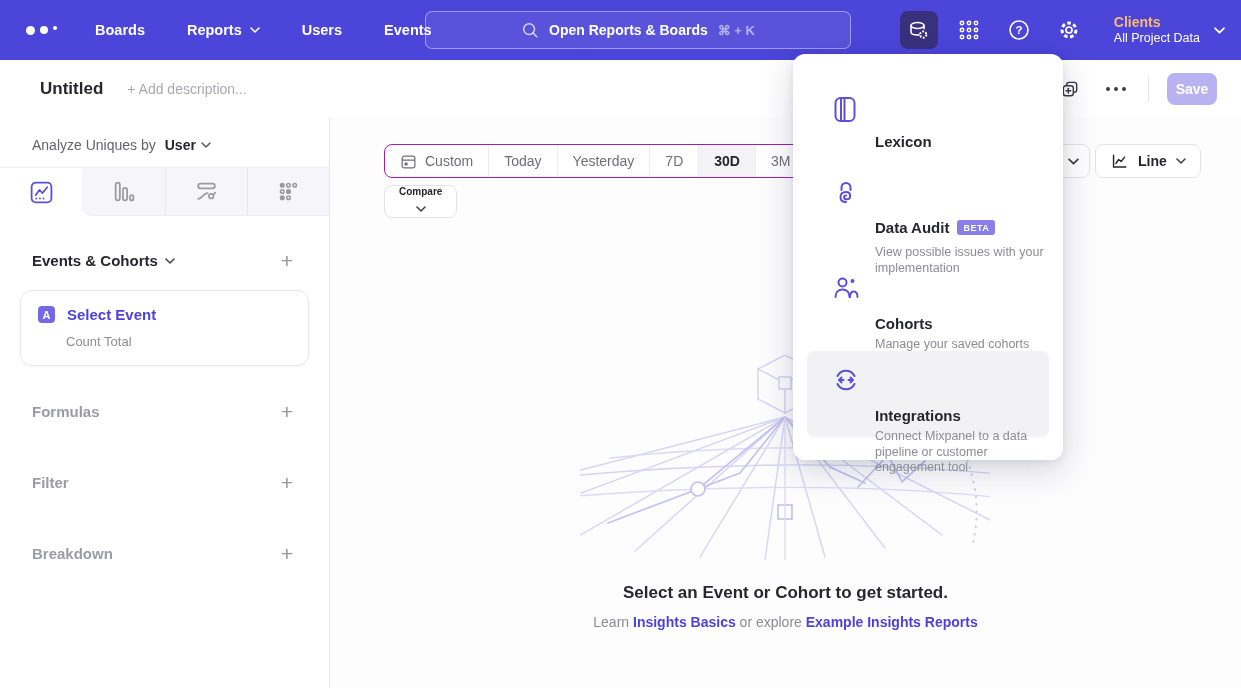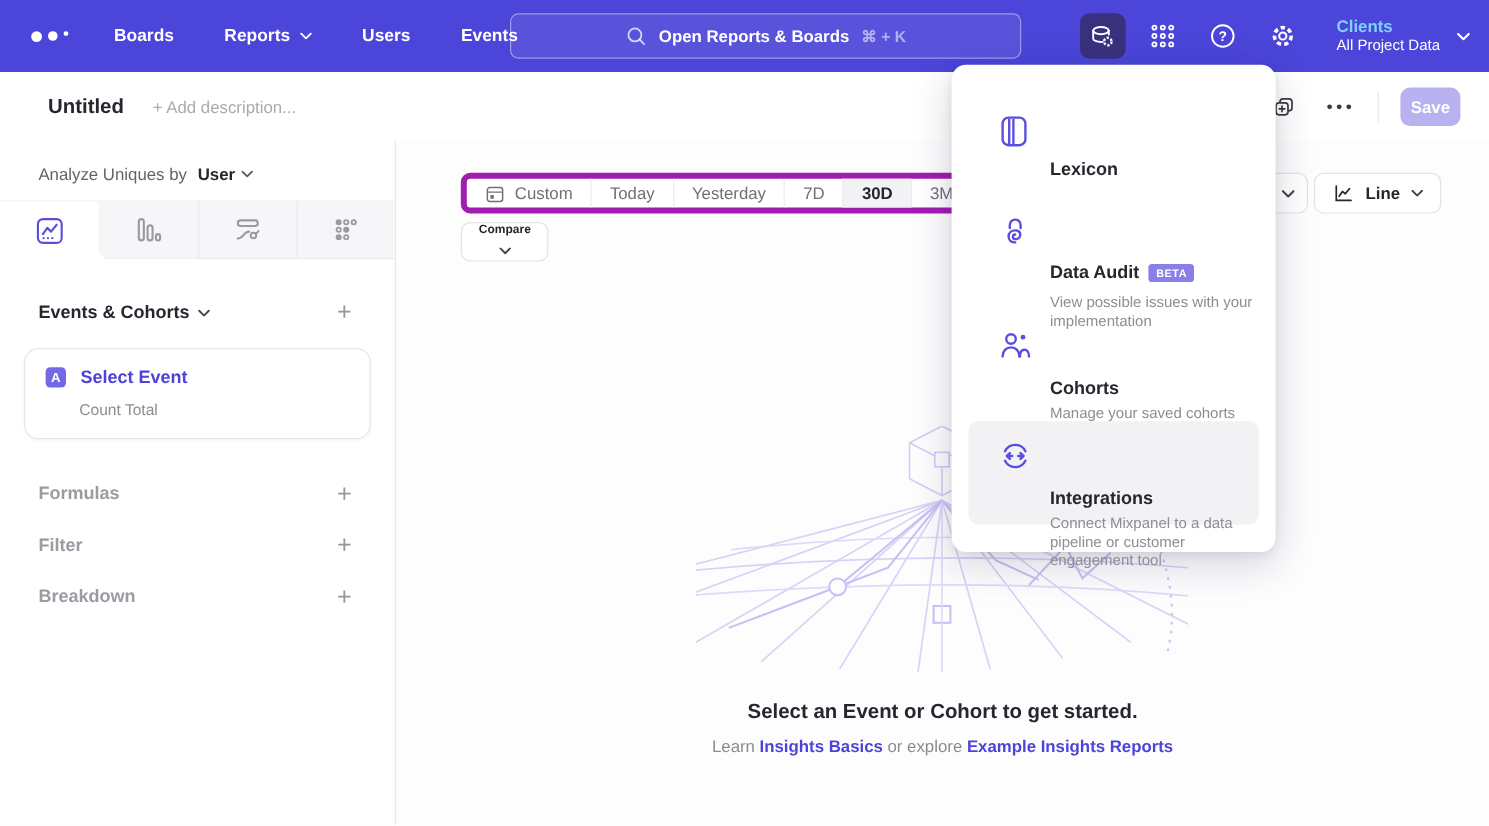--- a/index.html
+++ b/index.html
@@ -19,21 +19,21 @@
                background:rgba(255,255,255,0.08); border:1px solid rgba(255,255,255,0.42);
                display:flex; align-items:center; justify-content:center; gap:10px; cursor:pointer; }
   .searchbar .ph { color:#ffffff; font-size:14px; font-weight:600; }
   .searchbar .sc { color:rgba(255,255,255,0.55); font-size:13px; font-weight:600; }
   .nav-right { margin-left:auto; display:flex; align-items:center; margin-right:16px; }
   .icon-btn { width:38px; height:38px; border-radius:8px; display:flex; align-items:center; justify-content:center;
               cursor:pointer; background:transparent; border:none; }
   .icon-btn.active { background:#39317d; }
   .icon-gap { width:12px; }
   .project { display:flex; align-items:center; gap:14px; margin-left:26px; cursor:pointer; }
-  .project .pname { color:#7dd3fc; font-size:14px; font-weight:700; line-height:17px; }
+  .project .pname { color:#fdba74; font-size:14px; font-weight:700; line-height:17px; }
   .project .pscope { color:#fff; font-size:12.5px; font-weight:400; line-height:15px; }
 
   
   .header { position:absolute; left:0; top:60px; width:1241px; height:57px; background:#fff;
             display:flex; align-items:center; }
   .rtitle { margin-left:40px; font-size:17px; font-weight:700; color:#26262e; cursor:text; }
   .adesc { margin-left:24px; font-size:14px; color:#a9a9b1; cursor:text; }
   .header-right { margin-left:auto; margin-right:24px; display:flex; align-items:center; gap:18px; }
   .hbtn { background:none; border:none; cursor:pointer; display:flex; align-items:center; padding:4px; }
   .dots { display:flex; gap:4px; }
@@ -57,27 +57,27 @@
   .sec-head .lab { font-size:15px; font-weight:700; color:#26262e; display:flex; align-items:center; gap:7px; }
   .plus { margin-left:auto; font-size:21px; font-weight:400; color:#96969e; background:none; border:none;
           cursor:pointer; line-height:16px; font-family:inherit; }
   .event-card { margin:21px 20px 0 20px; border:1px solid #e7e7eb; border-radius:12px; padding:15px 16px 16px 17px;
                 cursor:pointer; box-shadow:0 1px 3px rgba(20,20,40,0.04); }
   .ec-row { display:flex; align-items:center; gap:12px; }
   .badge-a { width:17px; height:17px; border-radius:4px; background:#7468e4; color:#fff; font-size:11px;
              font-weight:700; display:flex; align-items:center; justify-content:center; }
   .ec-title { font-size:15px; font-weight:600; color:#4f42d8; }
   .ec-sub { margin:11px 0 0 28px; font-size:13px; color:#8d8d95; }
-  .side-sec { padding:0 36px 0 32px; display:flex; align-items:center; margin-top:26px; }
+  .side-sec { padding:0 36px 0 32px; display:flex; align-items:center; margin-top:54px; }
   .side-sec .lab { font-size:15px; font-weight:600; color:#9b9ba3; }
 
   
   .main { position:absolute; left:330px; top:117px; width:911px; height:571px; background:#fdfdfe; }
   .seg-ctrl { position:absolute; left:54px; top:27px; height:34px; display:flex; align-items:center;
-              background:#fff; border:5px solid #a21caf; border-radius:8px; overflow:hidden; }
+              background:#fff; border:1px solid #a21caf; border-radius:8px; overflow:hidden; }
   .seg { padding:0 15px; height:32px; display:flex; align-items:center; gap:8px; font-size:14px; color:#6f6f78;
          cursor:pointer; border-left:1px solid #ececf0; white-space:nowrap; }
   .seg:first-child { border-left:none; }
   .seg.sel { background:#f3f3f5; color:#26262e; font-weight:700; }
   .mini-btn { position:absolute; left:670px; top:27px; width:90px; height:34px; background:#fff;
               border:1px solid #e3e3e7; border-radius:8px; display:flex; align-items:center; justify-content:flex-end;
               padding-right:10px; cursor:pointer; }
   .line-btn { position:absolute; left:765px; top:27px; height:34px; padding:0 14px; background:#fff;
               border:1px solid #e3e3e7; border-radius:8px; display:flex; align-items:center; gap:9px;
               font-size:14px; font-weight:600; color:#26262e; cursor:pointer; font-family:inherit; }

